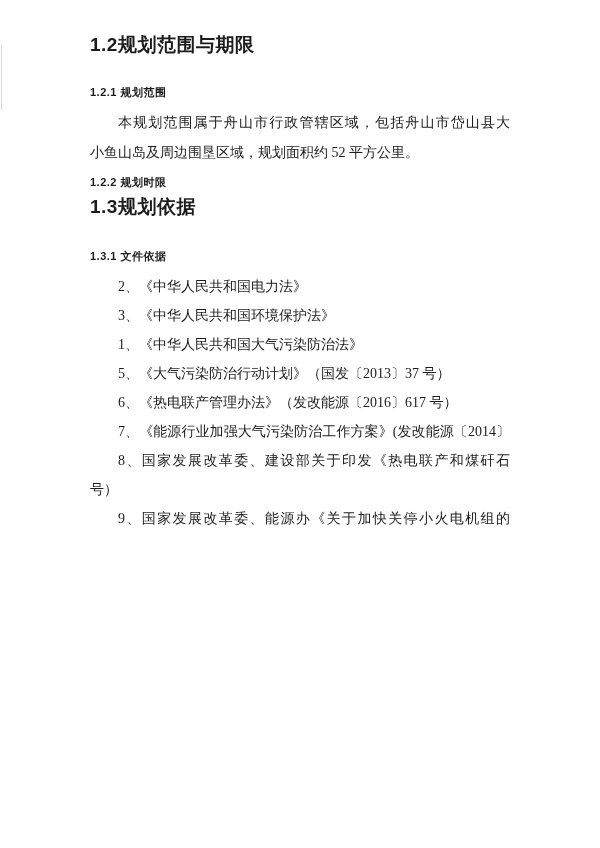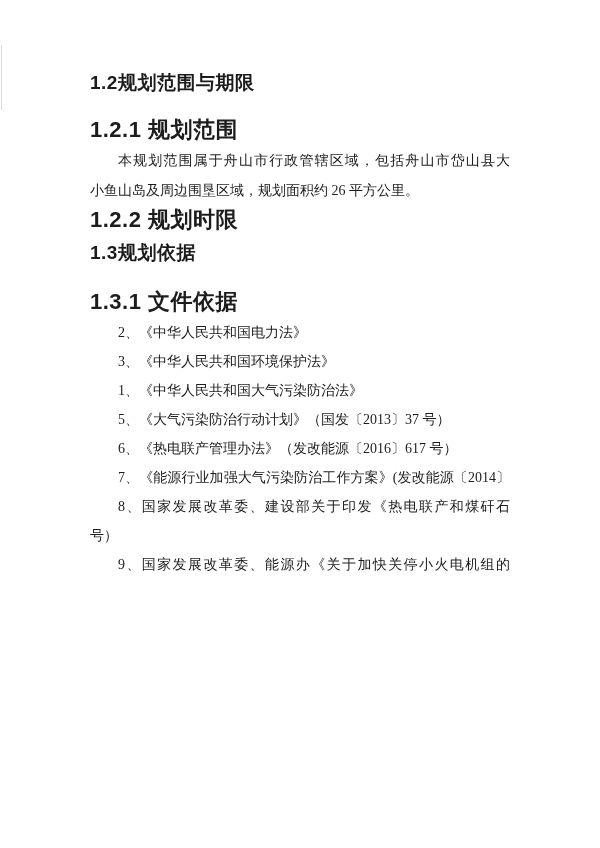--- a/index.html
+++ b/index.html
@@ -9,41 +9,41 @@
     background: #ffffff;
     position: relative;
     overflow: hidden;
     font-family: "Liberation Serif", "DejaVu Serif", serif;
     color: #1c1c1c;
   }
   .page {
     box-sizing: border-box;
     width: 600px;
     height: 848px;
-    padding: 70px 90px 0 90px;
+    padding: 32px 90px 0 90px;
     background: #ffffff;
     position: relative;
   }
   .h2 {
     font-family: "Liberation Sans", "DejaVu Sans", sans-serif;
     font-weight: bold;
     font-size: 19px;
     line-height: 26px;
     letter-spacing: 0.5px;
   }
   .h3 {
     font-family: "Liberation Sans", "DejaVu Sans", sans-serif;
     font-weight: bold;
-    font-size: 22px;
+    font-size: 11px;
     line-height: 24px;
     letter-spacing: 0.5px;
   }
   .h3-1 { margin-top: 22px; }
   .h3-2 { margin-top: 2px; }
-  .h2-2 { margin-top: 8px; }
+  .h2-2 { }
   .h3-3 { margin-top: 24px; }
   .para { margin-top: 4px; }
   .para-2 { margin-top: 0; }
   .doc-line {
     font-size: 14px;
     line-height: 30px;
     white-space: nowrap;
   }
   .list { margin-top: 4px; }
   .list .doc-line { line-height: 29px; }
@@ -67,21 +67,21 @@
 
 <div class="page">
   <div class="edge-artifact"></div>
 
   <div class="h2">1.2规划范围与期限</div>
 
   <div class="h3 h3-1">1.2.1 规划范围</div>
 
   <div class="para">
     <div class="doc-line ind j">本规划范围属于舟山市行政管辖区域，包括舟山市岱山县大</div>
-    <div class="doc-line">小鱼山岛及周边围垦区域，规划面积约 26 平方公里。</div>
+    <div class="doc-line">小鱼山岛及周边围垦区域，规划面积约 52 平方公里。</div>
   </div>
 
   <div class="h3 h3-2">1.2.2 规划时限</div>
 
 
   <div class="h2 h2-2">1.3规划依据</div>
 
   <div class="h3 h3-3">1.3.1 文件依据</div>
 
   <div class="list">

